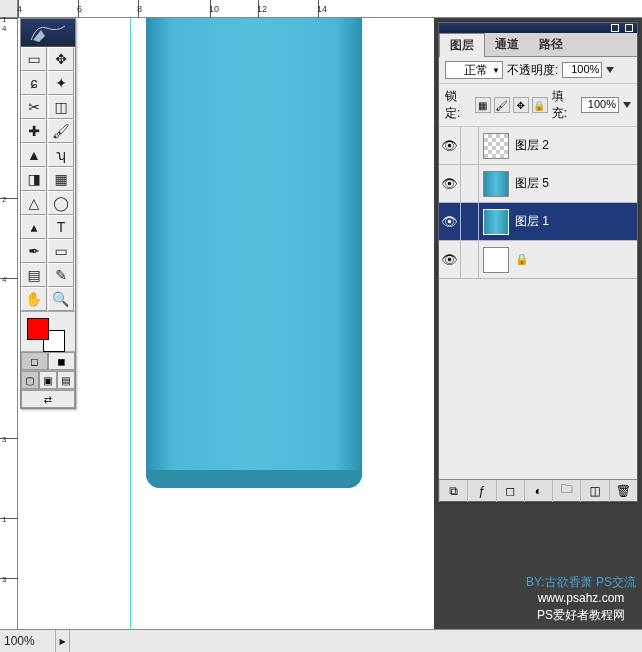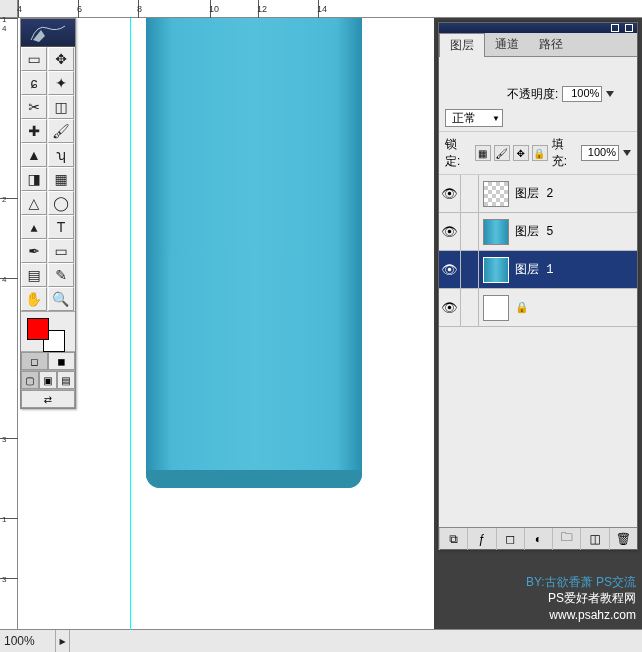--- a/index.html
+++ b/index.html
@@ -31,54 +31,54 @@
 .sw-fg { position:absolute; left:6px; top:6px; width:22px; height:22px; background:#ff0000; border:1px solid #000; }
 .sw-bg { position:absolute; left:22px; top:18px; width:22px; height:22px; background:#fff; border:1px solid #000; }
 .mini-row { display:flex; border-top:1px solid #aaa; }
 .mini { flex:1; height:18px; border:1px solid #999; display:flex; align-items:center; justify-content:center; font-size:10px; background:#ececec; }
 .mini.on { background:#c8c8c8; }
 
 
 .panel { position: absolute; top: 22px; right: 4px; width: 200px; background: #ececec; border: 1px solid #666; box-shadow: 0 0 4px rgba(0,0,0,.4); z-index:2; }
 .panel-top { height:10px; background: linear-gradient(#223868,#16244a); display:flex; justify-content:flex-end; align-items:center; padding:0 4px; gap:6px; }
 .panel-top .wbtn { width:8px; height:8px; border:1px solid #fff; }
-.panel-tabs { display:flex; background:#d4d4d4; border-bottom:1px solid #888; font-size:12px; }
+.panel-tabs { display:flex; background:#d4d4d4; border-bottom:1px solid #888; font-size:12px;font-weight:bold; }
 .ptab { padding:3px 10px; color:#333; cursor:pointer; }
 .ptab.active { background:#ececec; border:1px solid #888; border-bottom:none; margin-bottom:-1px; }
 .panel-row { display:flex; align-items:center; padding:4px 6px; gap:4px; font-size:12px; border-bottom:1px solid #ccc; }
-.blend { width:58px; height:18px; border:1px solid #888; background:#fff; font-size:12px; padding-left:6px; display:flex; align-items:center; justify-content:space-between;margin-top:48px; }
+.blend { width:58px; height:18px; border:1px solid #888; background:#fff; font-size:12px; padding-left:18px; display:flex; align-items:center; justify-content:space-between; }
 .blend .arr { font-size:8px; padding-right:2px; }
 .pct-box { width:40px; height:16px; border:1px solid #888; background:#fff; font-size:11px; text-align:right; padding-right:2px; }
 .slider-arr { width:0;height:0;border-left:4px solid transparent;border-right:4px solid transparent;border-top:6px solid #333; }
 .lock-icons { display:flex; gap:3px; }
 .lock-ic { width:16px; height:16px; border:1px solid #aaa; background:#e8e8e8; display:flex; align-items:center; justify-content:center; font-size:10px; }
 
 .layers { max-height: 420px; }
 .layer { display:flex; align-items:center; height:38px; border-bottom:1px solid #bbb; font-size:12px; }
 .layer.selected { background:#1e3a7a; color:#fff; }
 .eye { width:22px; display:flex; align-items:center; justify-content:center; border-right:1px solid #bbb; height:100%; font-size:13px; }
 .linkcol { width:18px; border-right:1px solid #bbb; height:100%; }
 .thumb { width:26px; height:26px; margin:0 6px 0 4px; border:1px solid #888; background:#fff; }
 .thumb.checker { background-image: linear-gradient(45deg,#ccc 25%,transparent 25%,transparent 75%,#ccc 75%),linear-gradient(45deg,#ccc 25%,#fff 25%,#fff 75%,#ccc 75%); background-size:8px 8px; background-position:0 0,4px 4px; }
 .thumb.cyl { background: linear-gradient(90deg,#2a8fb0,#55c0dc,#2a8fb0); }
-.layer .name { flex:1;font-family:Liberation Mono, monospace; }
+.layer .name { flex:1; }
 .layer .lock { width:18px; font-size:11px; }
 
 .panel-gap { height: 200px; }
 .panel-foot { display:flex; border-top:1px solid #888; background:#e0e0e0; height:22px; align-items:center; }
 .foot-ic { flex:1; height:22px; border-left:1px solid #bbb; display:flex; align-items:center; justify-content:center; font-size:12px; cursor:pointer; }
 
 
 .status { position:absolute; left:0; right:0; bottom:0; height:23px; background:#e8e8e8; border-top:1px solid #888; display:flex; align-items:center; font-size:12px; color:#222; }
 .zoom { width:56px; padding-left:4px; border-right:1px solid #aaa; height:100%; display:flex; align-items:center; }
 .zoom-arr { width:14px; height:100%; border-right:1px solid #aaa; display:flex; align-items:center; justify-content:center; font-size:8px; }
 .doc { padding:0 8px; }
 .doc-arr { font-size:8px; padding-left:4px; }
 
-.watermark { position:absolute; right:6px; bottom:28px; font-size:12px; color:#45a0cc; text-align:right; line-height:1.4; font-family: SimSun, serif; z-index:1; }
+.watermark { position:absolute; right:6px; bottom:28px; font-size:12px; color:#45a0cc; text-align:center; line-height:1.4; font-family: SimSun, serif; z-index:1; }
 .watermark .l2 { color:#fff; }
 .guide { position:absolute; top:18px; width:1px; background:#00ffff; z-index:1; }
 </style>
 </head>
 <body>
 
 <div class="ruler-corner"></div>
 <div class="ruler-h">
   <div class="tick major" style="left:0px">
       <span>4</span>
@@ -241,20 +241,20 @@
     <div class="foot-ic">◻</div>
     <div class="foot-ic">◐</div>
     <div class="foot-ic">🗀</div>
     <div class="foot-ic">◫</div>
     <div class="foot-ic">🗑</div>
   </div>
 </div>
 
 <div class="watermark">
   <div>BY:古欲香萧 PS交流</div>
+  <div class="l2"><span>www.psahz.com</span></div>
   <div class="l2"><span>PS爱好者教程网</span></div>
-  <div class="l2"><span>www.psahz.com</span></div>
 </div>
 
 <div class="status">
   <div class="zoom">100%</div>
   <div class="zoom-arr">▶</div>
 </div>
 
 </body></html>

